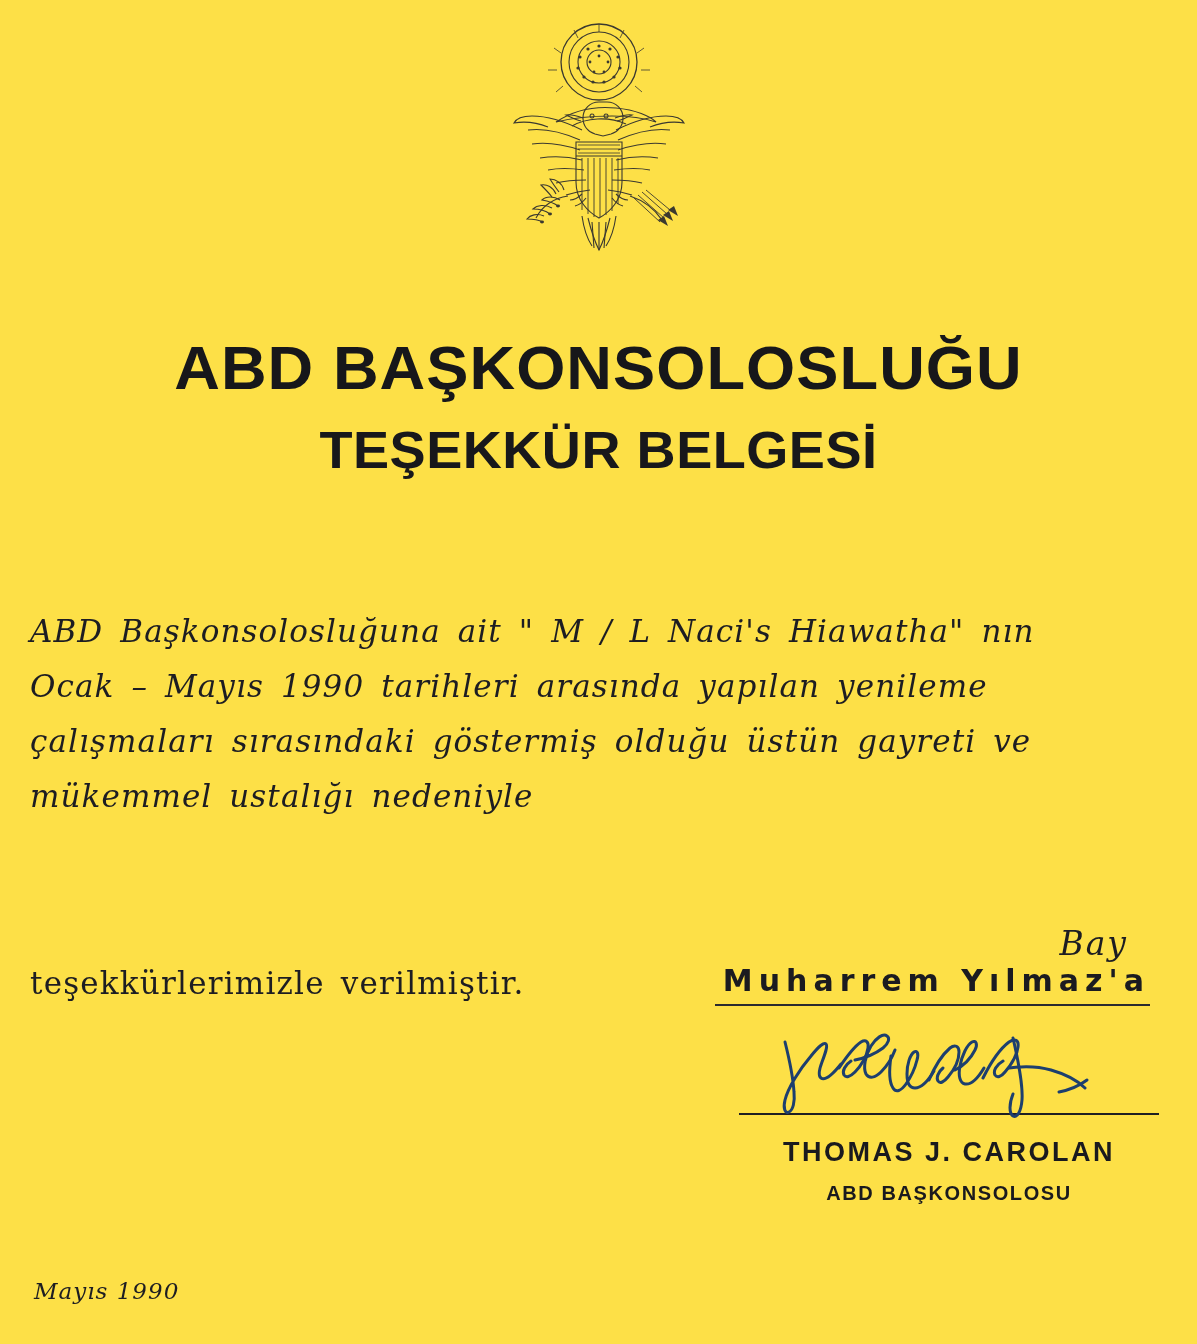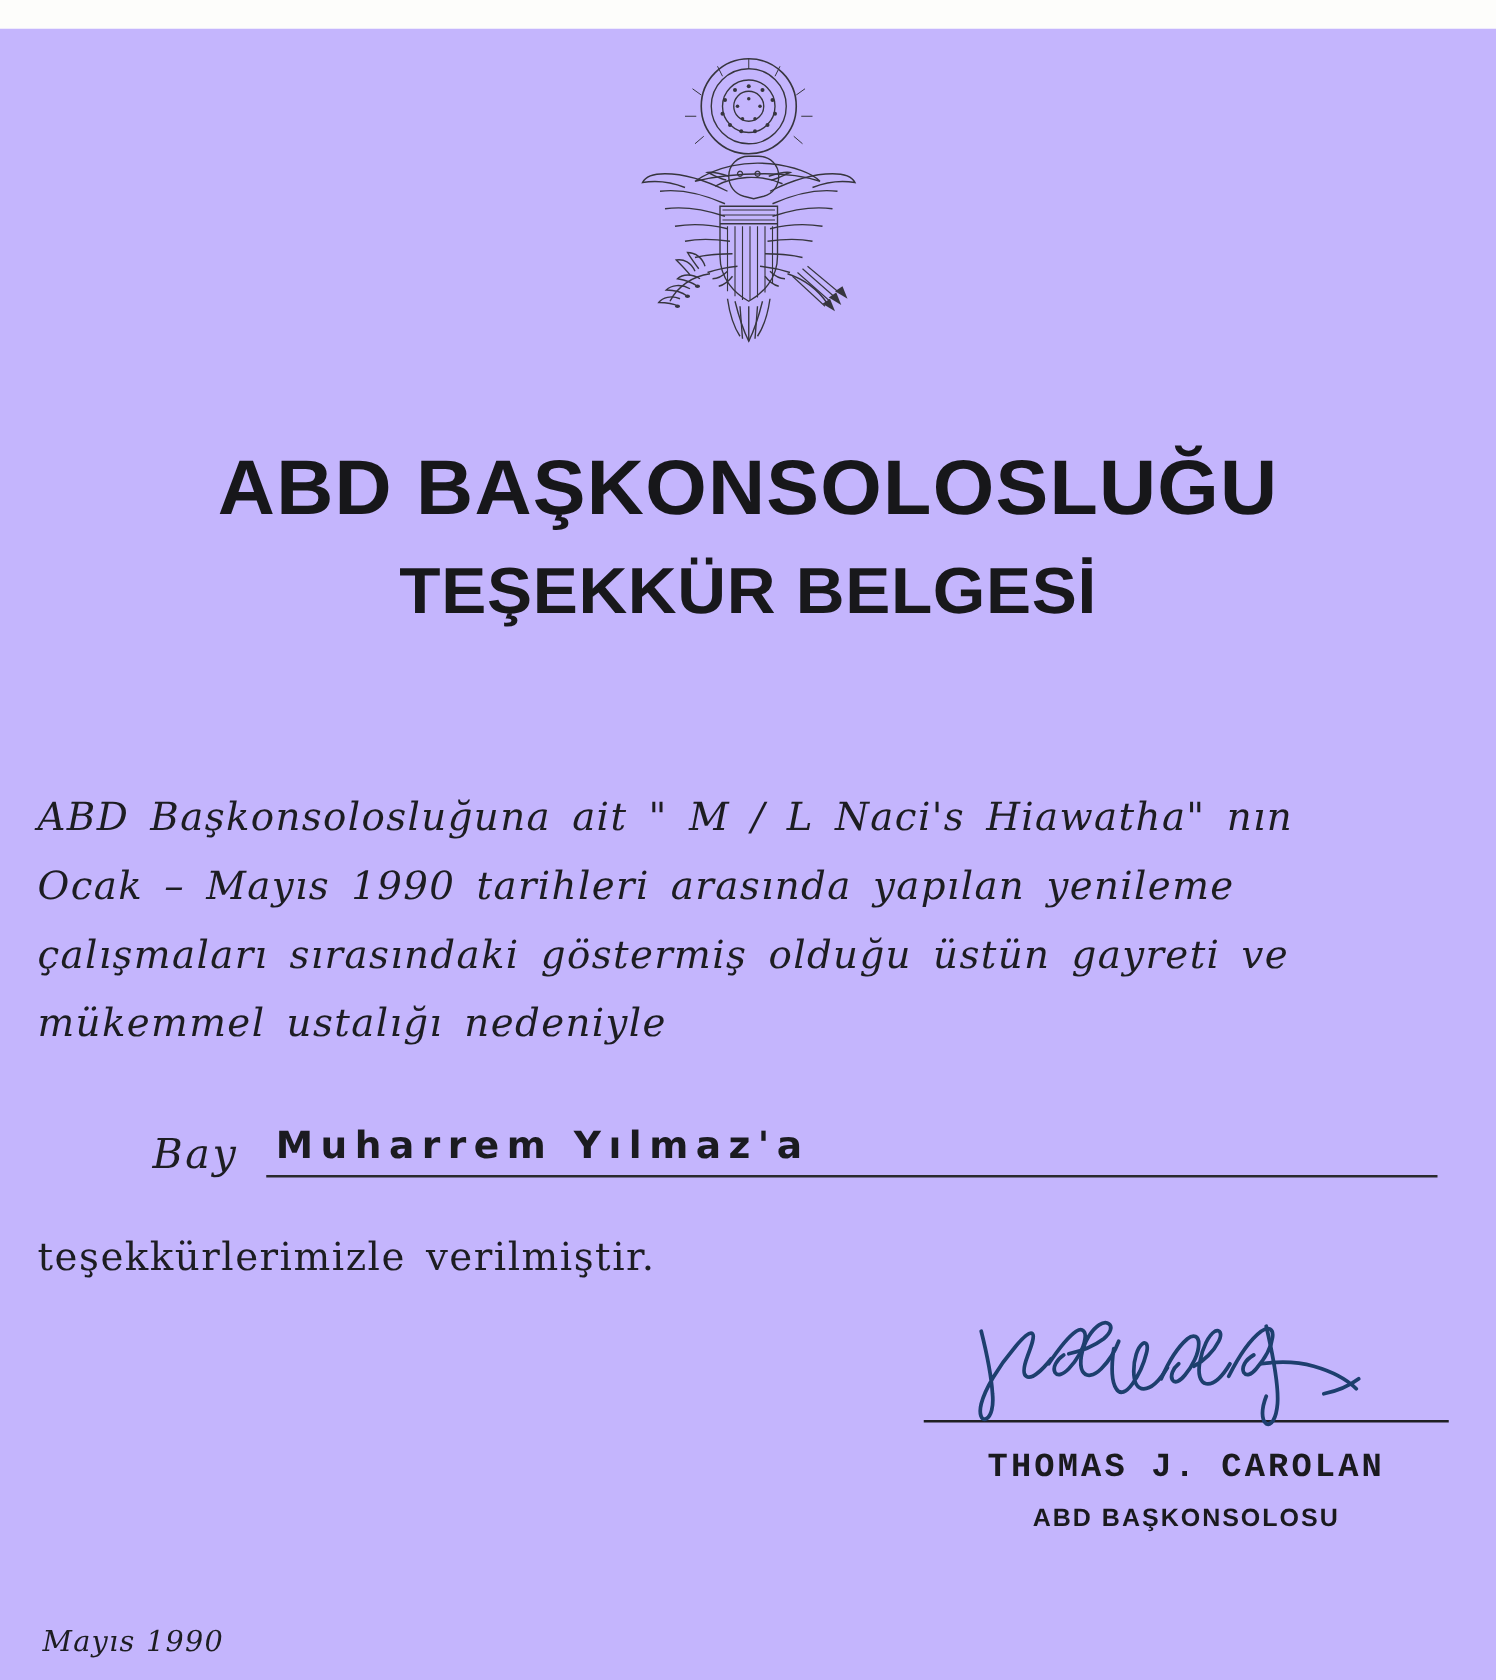--- a/index.html
+++ b/index.html
@@ -11,22 +11,21 @@
     width: 1197px;
     height: 1344px;
     position: relative;
     overflow: hidden;
     font-family: "Liberation Sans", sans-serif;
     background: #fdfdfb;
   }
   .page {
     position: absolute;
     inset: 0;
-    background: #c4b5fd;
-    margin-top: 23px;
+    background: #fde047;
   }
 
   
   .seal-wrap {
     position: absolute;
     left: 0;
     right: 0;
     top: 18px;
     display: flex;
     justify-content: center;
@@ -92,25 +91,26 @@
     text-align: left;
   }
   .body-text .ln {
     display: block;
     white-space: nowrap;
   }
 
   
   .name-row {
     position: absolute;
-    top: 876px;
+    top: 924px;
     left: 30px;
     width: 1120px;
     display: flex;
     align-items: flex-end;
+    flex-direction: column;
   }
   .bay-label {
     font-family: "DejaVu Serif", serif;
     font-style: italic;
     font-size: 33px;
     letter-spacing: 2px;
     color: #1d1d22;
     padding-left: 92px;
     padding-right: 22px;
     white-space: nowrap;
@@ -154,21 +154,21 @@
     height: 105px;
     display: block;
     margin: 0 auto -12px 30px;
   }
   .sig-line {
     border-top: 2px solid #1f1f23;
     width: 420px;
     margin: 0 auto;
   }
   .sig-name {
-    font-family: Liberation Mono, monospace;
+    font-family: Liberation Sans, sans-serif;
     font-weight: bold;
     font-size: 27px;
     letter-spacing: 2.5px;
     color: #1a1a1e;
     margin-top: 22px;
   }
   .sig-role {
     font-family: "Liberation Sans", sans-serif;
     font-weight: bold;
     font-size: 20px;

